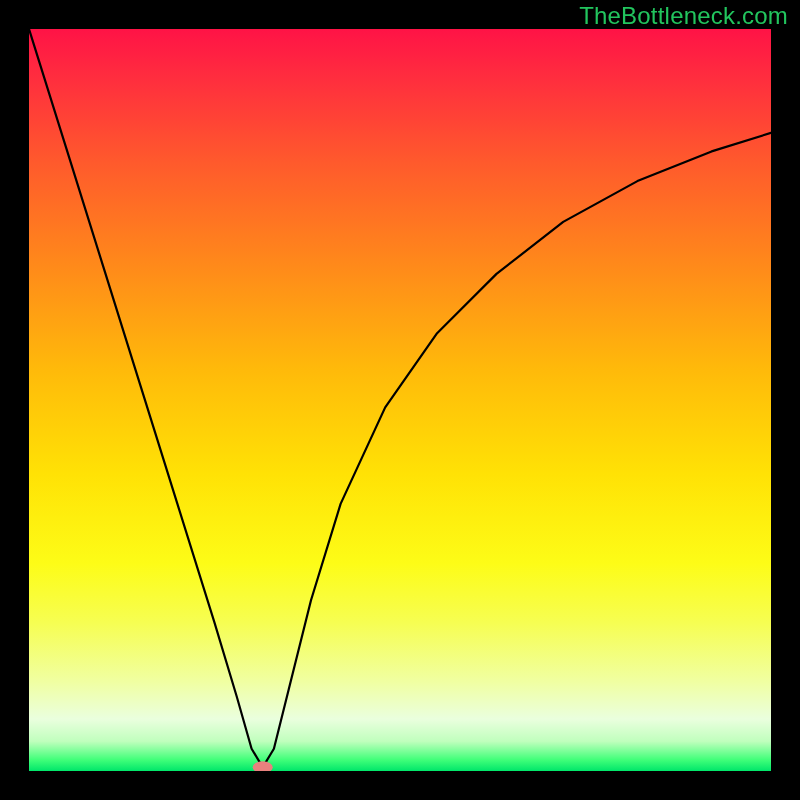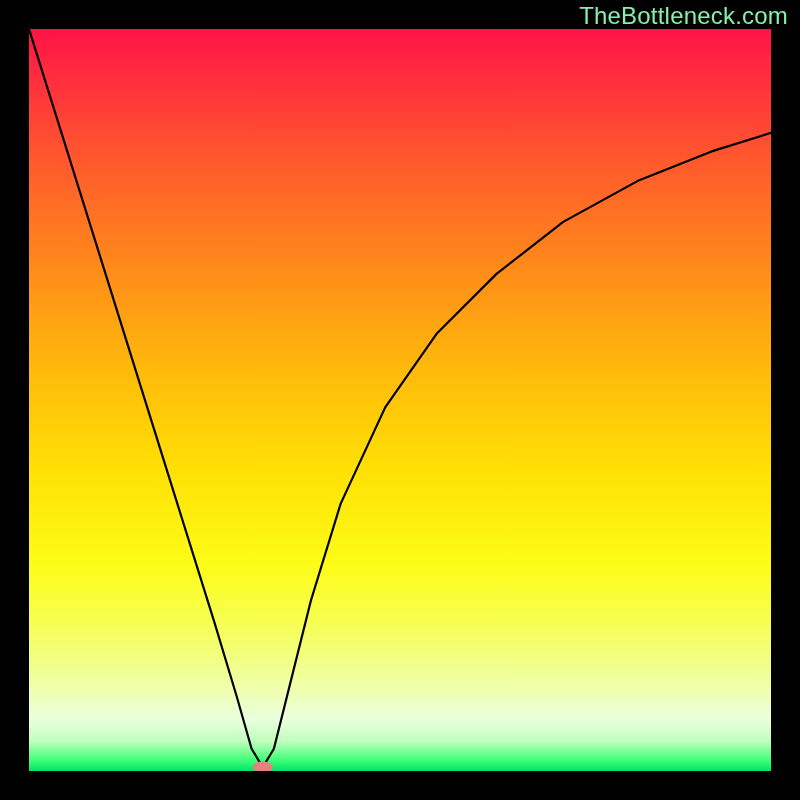--- a/index.html
+++ b/index.html
@@ -9,21 +9,21 @@
     width: 800px;
     height: 800px;
     background: #000;
   }
   .attribution {
     position: absolute;
     top: 2px;
     right: 12px;
     font-size: 24px;
     font-weight: 400;
-    color: #86efac;
+    color: #22c55e;
     letter-spacing: 0.2px;
   }
   .plot-area {
     position: absolute;
     left: 29px;
     top: 29px;
     width: 742px;
     height: 742px;
   }
   .gradient-bg {

